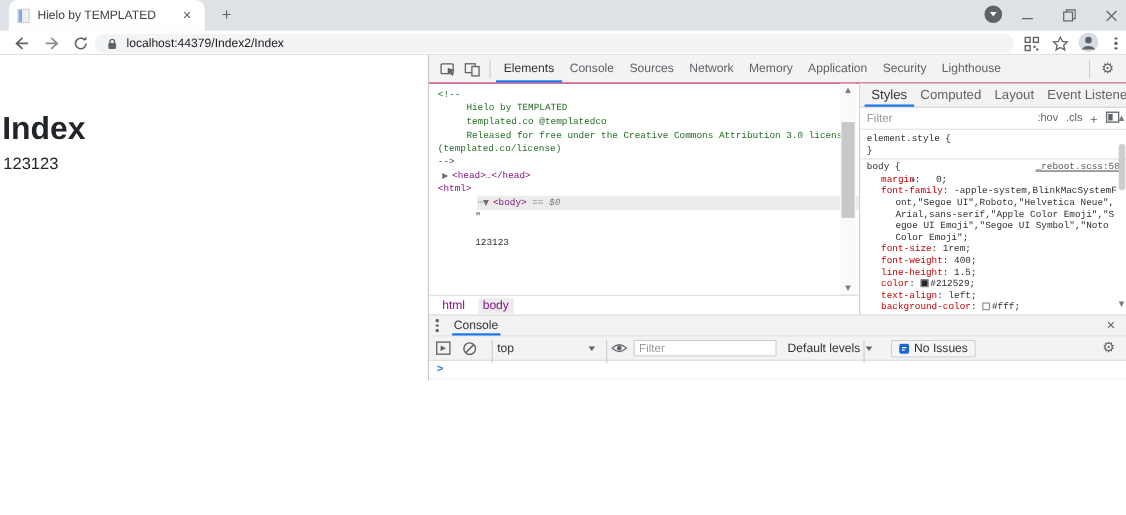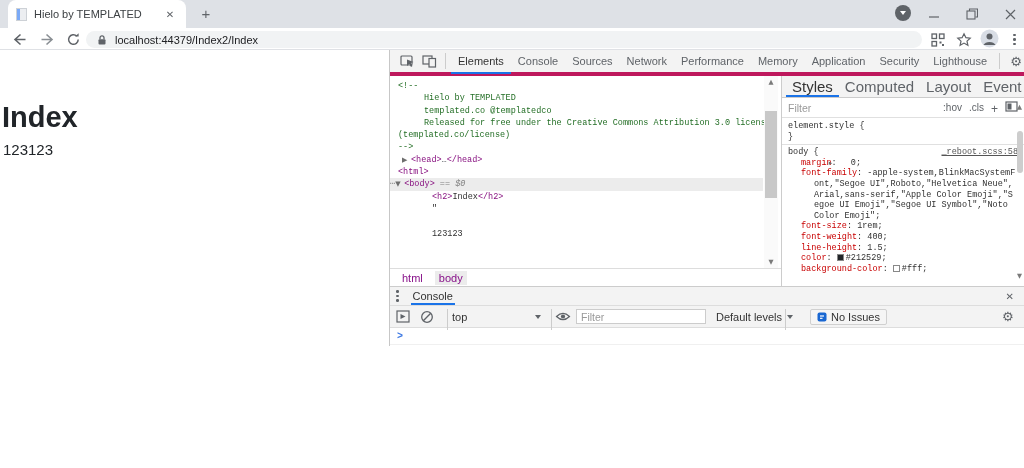--- a/index.html
+++ b/index.html
@@ -30,21 +30,21 @@
              display:flex; align-items:center; padding-left:11px; }
   .url { font-size:11px; color:#202124; margin-left:8px; letter-spacing:0; }
 
   
   .page { position:absolute; left:0; top:50px; width:389px; height:418px; background:#fff; }
   .page-h2 { position:absolute; left:2px; top:51px; font-size:29px; font-weight:600; color:#212529; }
   .page-txt { position:absolute; left:3px; top:91px; font-size:15px; color:#212529; }
 
   
   .devtools { position:absolute; left:389px; top:50px; width:635px; height:418px; background:#fff; border-left:1px solid #c7c7c7; }
-  .dt-toolbar { position:absolute; top:0; left:0; right:0; height:26px; background:#f3f3f3; border-bottom:4px solid #be185d;
+  .dt-toolbar { position:absolute; top:0; left:0; right:0; height:26px; background:#f3f3f3; border-bottom:1px solid #be185d;
                 display:flex; align-items:center; padding:0 6px; }
   .dt-icbtn { width:22px; height:22px; display:flex; align-items:center; justify-content:center; flex:0 0 auto; }
   .vsep { width:1px; height:16px; background:#ccc; margin:0 5px; flex:0 0 auto; }
   .dt-tab { padding:0 7px; height:25px; line-height:25px; font-size:11px; color:#5f6368; white-space:nowrap; }
   .dt-tab.sel { color:#333; border-bottom:2px solid #1a73e8; }
   .dt-right { margin-left:auto; display:flex; align-items:center; }
   .gear { font-family:"DejaVu Sans", sans-serif; color:#5f6368; font-size:13px; }
   .glyph-gear::before { content:"⚙"; }
   .kebab { display:flex; flex-direction:column; gap:2px; align-items:center; }
   .kebab i { width:2.5px; height:2.5px; border-radius:50%; background:#5f6368; display:block; }
@@ -57,37 +57,37 @@
   .cl.ind2 { padding-left:42px; }
   .tag { color:#881280; }
   .cmt { color:#236e25; }
   .doct { color:#a8a8a8; }
   .tri { font-family:"DejaVu Sans", sans-serif; font-size:7px; color:#6e6e6e; display:inline-block; width:9px; }
   .tri-r::before { content:"▶"; }
   .tri-d::before { content:"▼"; }
   .tri-sm::before { content:"▸"; }
   .dots3 { color:#9a9a9a; } .dots3::before { content:"⋯"; }
   .ellip { color:#5f6368; }
-  .selrow { background:#ececec; width:373px; padding-left:12px; }
+  .selrow { background:#ececec; width:373px; padding-left:12px;margin-left:44px; }
   .eqhint { color:#7f7f7f; font-style:italic; }
   .el-scroll { position:absolute; top:26px; left:374px; width:14px; height:192px; background:#fafafa; }
   .sarrow { position:absolute; left:0; width:14px; height:12px; text-align:center; font-family:"DejaVu Sans", sans-serif;
             font-size:6.5px; color:#7a7a7a; line-height:12px; }
   .glyph-up::before { content:"▲"; } .glyph-dn::before { content:"▼"; }
   .el-thumb { position:absolute; left:1px; top:35px; width:12px; height:87px; background:#c8c8c8; }
 
   .crumbs { position:absolute; top:218px; left:0; width:391px; height:18px; border-top:1px solid #ddd; background:#fff;
             display:flex; align-items:center; font-size:11px; color:#88128a; padding-left:8px; }
   .crumb { padding:1px 4px; }
   .crumb.sel { background:#ececec; margin-left:8px; }
 
   
   .styles-pane { position:absolute; top:26px; left:391px; width:243px; height:210px; border-left:1px solid #ccc; overflow:hidden; background:#fff; }
   .sp-tabs { height:22px; background:#f3f3f3; border-bottom:1px solid #ccc; display:flex; align-items:center; padding:0 4px; }
-  .sp-tab { padding:0 6px; height:21px; line-height:21px; font-size:15px; color:#5f6368; white-space:nowrap; }
+  .sp-tab { padding:0 6px; height:21px; line-height:21px; font-size:12px; color:#5f6368; white-space:nowrap; }
   .sp-tab.sel { color:#333; border-bottom:2px solid #1a73e8; }
   .sp-more { margin-left:auto; color:#5f6368; font-size:10px; padding-right:4px; }
   .glyph-more::before { content:"»"; }
   .sp-filter { height:20px; border-bottom:1px solid #e0e0e0; display:flex; align-items:center; padding:0 6px; background:#fff; }
   .sp-filter input { border:none; outline:none; flex:1; font-size:10.5px; color:#333; min-width:10px; font-family:"Liberation Sans",sans-serif; }
   .sp-filter input::placeholder { color:#999; }
   .ftool { font-size:10px; color:#5f6368; margin-left:7px; white-space:nowrap; }
   .plusdrop { position:relative; top:1px; font-size:12px; }
   .sp-code { padding:3px 6px 0; font-family:"Liberation Mono", monospace; font-size:8.5px; line-height:10.6px; color:#303030; }
   .rule-sep { border-bottom:1px solid #e0e0e0; margin:2px -6px 2px; }
@@ -222,21 +222,20 @@
         <svg width="15" height="14">
             <rect x="1" y="2" width="9" height="8" fill="none" stroke="#5f6368" stroke-width="1.2"></rect>
             <rect x="7" y="4.5" width="6.5" height="8.5" fill="#f3f3f3" stroke="#5f6368" stroke-width="1.2"></rect>
           </svg>
       </span>
       <span class="vsep"></span>
       <span class="dt-tab sel">Elements</span>
       <span class="dt-tab">Console</span>
       <span class="dt-tab">Sources</span>
       <span class="dt-tab">Network</span>
-      <span class="dt-tab">Performance</span>
       <span class="dt-tab">Memory</span>
       <span class="dt-tab">Application</span>
       <span class="dt-tab">Security</span>
       <span class="dt-tab">Lighthouse</span>
       <span class="dt-right">
         <span class="vsep"></span>
         <span class="dt-icbtn gear glyph-gear"></span>
 
       </span>
     </div>
@@ -244,21 +243,20 @@
     <div class="el-pane">
       <div class="cl cmt">&lt;!--</div>
       <div class="cl cmt ind">Hielo by TEMPLATED</div>
       <div class="cl cmt ind">templated.co @templatedco</div>
       <div class="cl cmt ind">Released for free under the Creative Commons Attribution 3.0 license</div>
       <div class="cl cmt">(templated.co/license)</div>
       <div class="cl cmt">--&gt;</div>
       <div class="cl" style="padding-left:12px;"><span class="tri tri-r"></span><span class="tag">&lt;head&gt;</span><span class="ellip">…</span><span class="tag">&lt;/head&gt;</span></div>
       <div class="cl tag">&lt;html&gt;</div>
       <div class="cl selrow" style="padding-left:0;"><span class="dots3"></span><span class="tri tri-d"></span><span class="tag">&lt;body&gt;</span><span class="eqhint"> </span><span class="eqhint">== $0</span></div>
-      <div class="cl ind2"><span class="tag">&lt;h2&gt;</span><span>Index</span><span class="tag">&lt;/h2&gt;</span></div>
       <div class="cl ind2">"</div>
       <div class="cl">&nbsp;</div>
       <div class="cl ind2">123123</div>
     </div>
     <div class="el-scroll">
       <span class="sarrow glyph-up" style="top:0;"></span>
       <span class="el-thumb"></span>
       <span class="sarrow glyph-dn" style="top:180px;"></span>
     </div>
 
@@ -291,20 +289,21 @@
         <div>element.style {</div>
         <div>}</div>
         <div class="rule-sep"></div>
         <div><a class="srclink">_reboot.scss:58</a><span>body {</span></div>
         <div class="prop"><span class="pn">margin</span>: <span class="tri tri-sm"></span><span>0;</span></div>
         <div class="prop"><span class="pn">font-family</span>: <span>-apple-system,BlinkMacSystemFont,"Segoe UI",Roboto,"Helvetica Neue",Arial,sans-serif,"Apple Color Emoji","Segoe UI Emoji","Segoe UI Symbol","Noto Color Emoji";</span></div>
         <div class="prop"><span class="pn">font-size</span>: <span>1rem;</span></div>
         <div class="prop"><span class="pn">font-weight</span>: <span>400;</span></div>
         <div class="prop"><span class="pn">line-height</span>: <span>1.5;</span></div>
         <div class="prop"><span class="pn">color</span>: <span class="swatch sw-dark"></span><span>#212529;</span></div>
+        <div class="prop"><span class="pn">text-align</span>: <span>left;</span></div>
         <div class="prop"><span class="pn">background-color</span>: <span class="swatch sw-white"></span><span>#fff;</span></div>
       </div>
       <span class="sp-up glyph-up"></span>
       <span class="sp-thumb"></span>
       <span class="sp-dn glyph-dn"></span>
     </div>
 
     <div class="consoled">
       <div class="c-tabs">
         <span>

